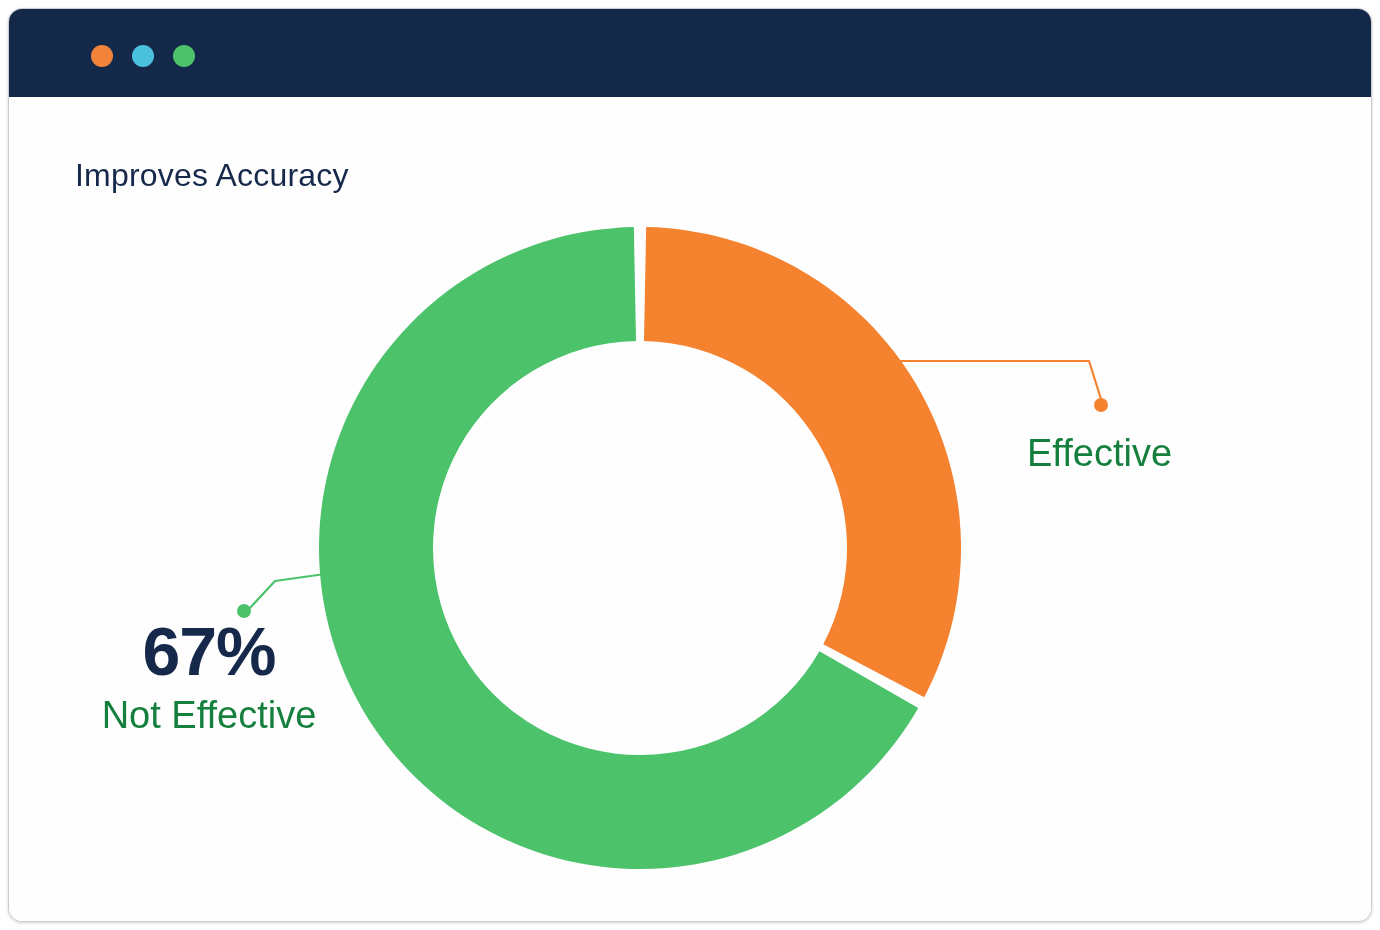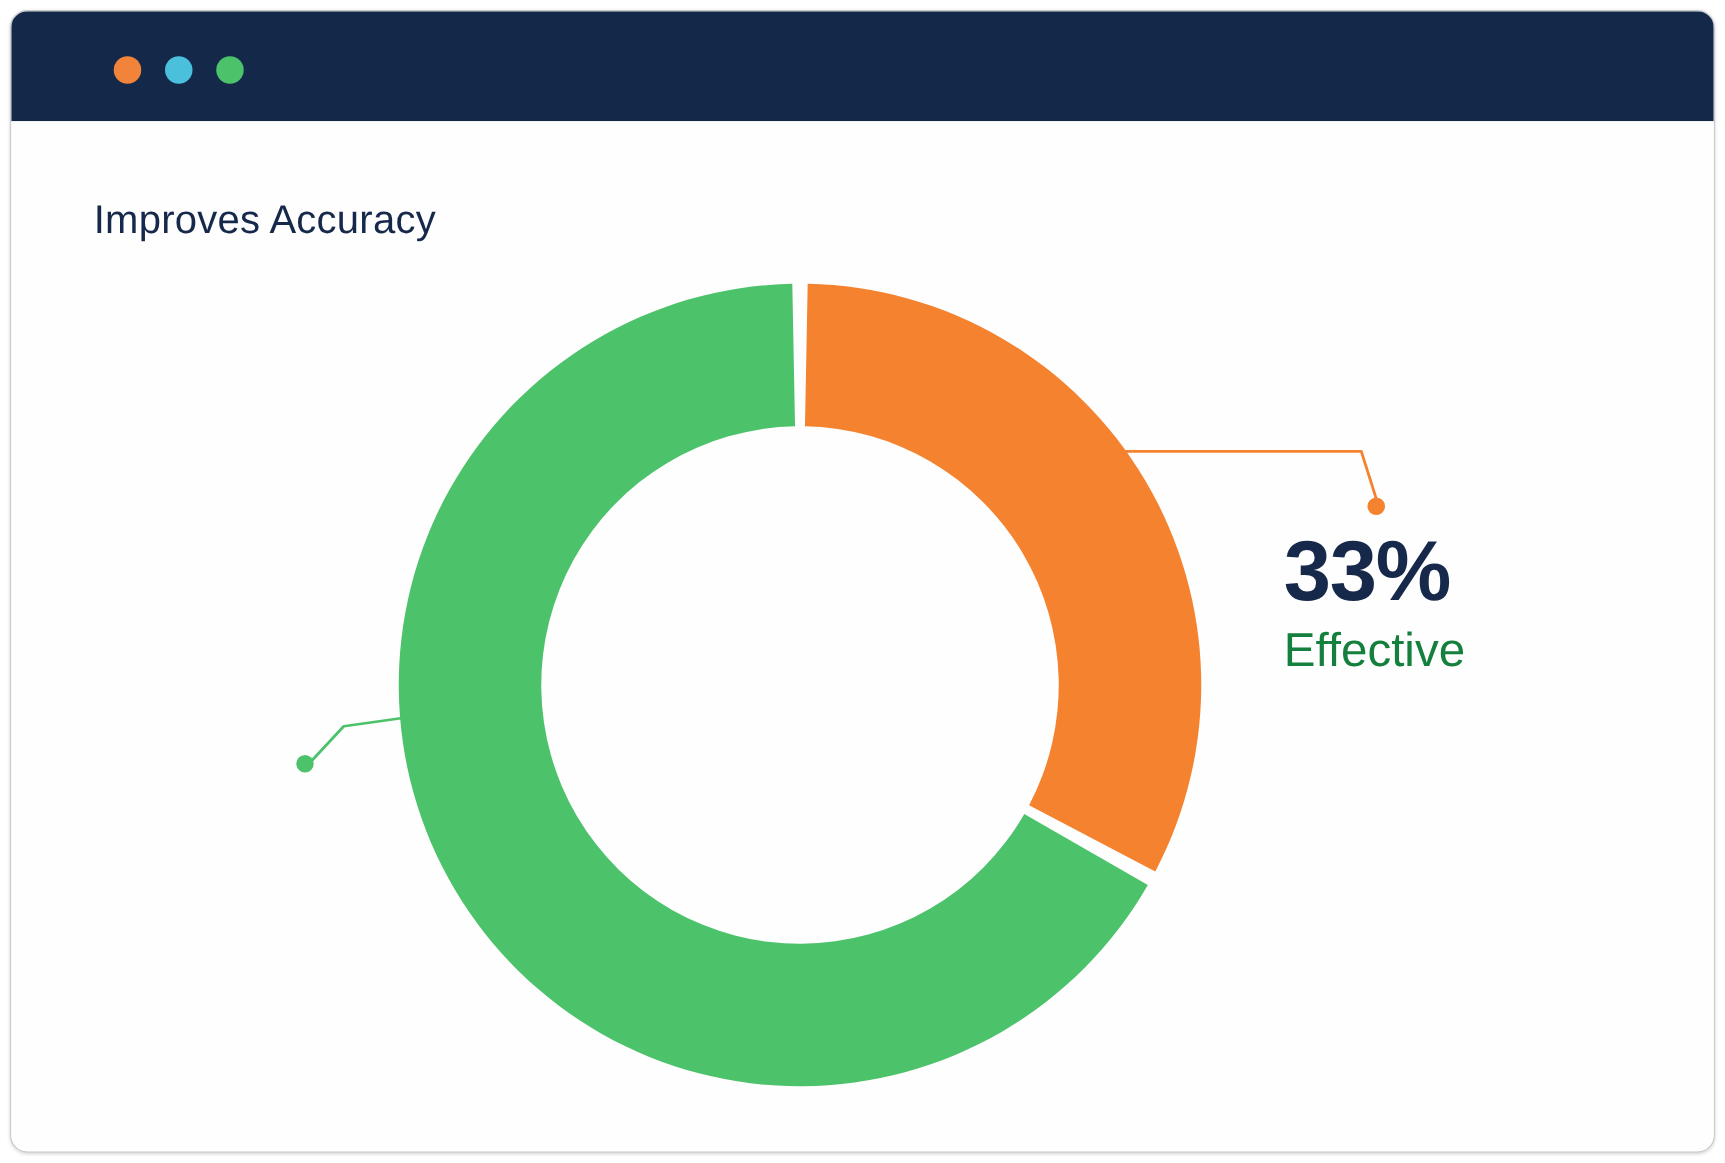--- a/index.html
+++ b/index.html
@@ -134,20 +134,23 @@
         <path id="slice-not-effective" fill="#4cc26b" d="M 909.2738564083285 611.0145644609795 A 321 321 0 1 1 624.8376209896994 130.05915640895222 L 627.0261294232641 244.03814759081965 A 207 207 0 1 0 810.4476270296698 554.1869621290429 Z"></path>
 
         <polyline points="877,264 1080,264 1092,302" fill="none" stroke="#f4822f" stroke-width="2.2" stroke-linecap="round" stroke-linejoin="round"></polyline>
         <circle cx="1092" cy="308" r="7" fill="#f4822f"></circle>
 
         <polyline points="316,477 266,484 240,512" fill="none" stroke="#4cc26b" stroke-width="2.2" stroke-linecap="round" stroke-linejoin="round"></polyline>
         <circle cx="235" cy="514" r="7" fill="#4cc26b"></circle>
       </svg>
 
       <div class="callout callout-right">
-        <span class="pct">33%</span>
         <span class="lbl">Effective</span>
       </div>
 
+      <div class="callout callout-left">
+        <span class="pct">67%</span>
+        <span class="lbl">Not Effective</span>
+      </div>
 
     </div>
   </div>
 </div>
 
 </body></html>

